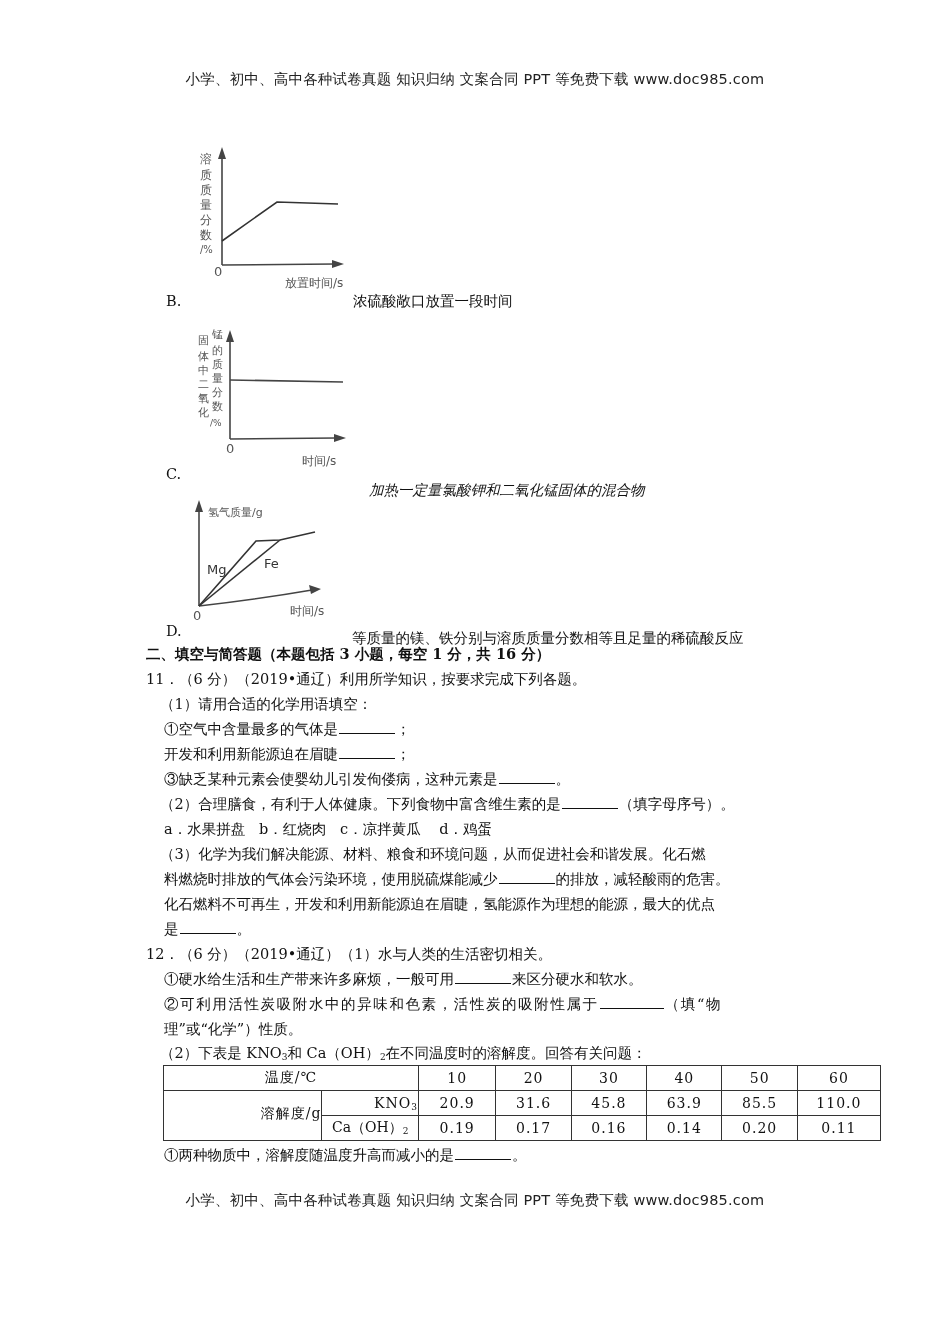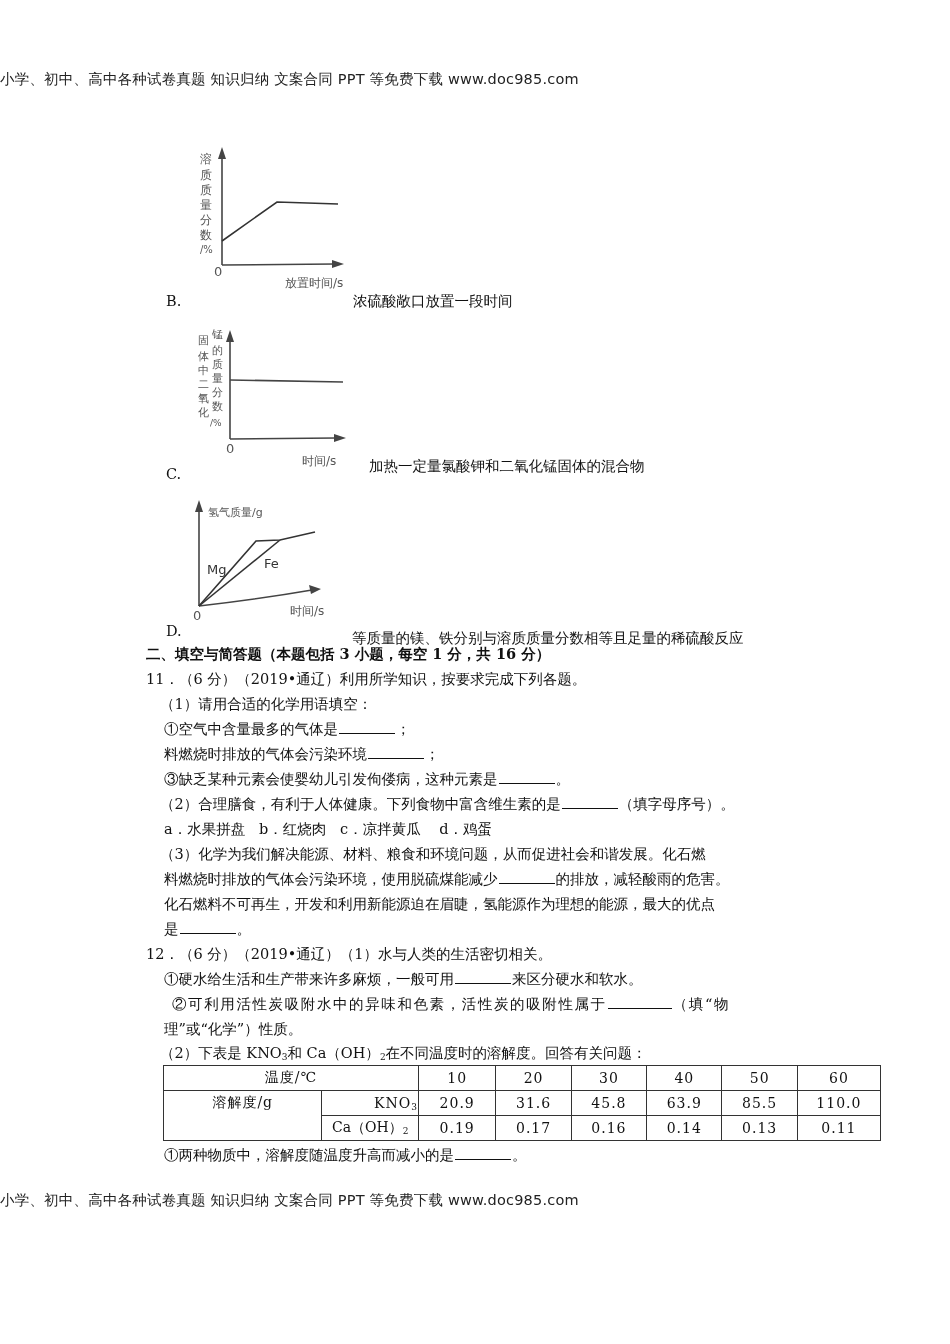--- a/index.html
+++ b/index.html
@@ -6,21 +6,21 @@
     html, body { width: 950px; height: 1344px; background: #ffffff; }
     body {
       position: relative;
       font-family: "DejaVu Serif", "Liberation Serif", serif;
       color: #111;
       overflow: hidden;
     }
     .header, .footer {
       position: absolute;
       left: 0; width: 950px;
-      text-align: left;
+      text-align: center;
       font-family: "DejaVu Sans", "Liberation Sans", sans-serif;
       font-size: 14.5px;
       color: #222;
       letter-spacing: 0.2px;
     }
     .header { top: 70px; }
     .footer { top: 1191px; }
     .line {
       position: absolute;
       font-size: 14.5px;
@@ -109,21 +109,21 @@
       <text x="22" y="54">量</text>
       <text x="22" y="68">分</text>
       <text x="22" y="82">数</text>
       <text x="20" y="98" font-size="9">/%</text>
       <text x="36" y="125" font-size="13">0</text>
       <text x="112" y="137" font-size="12">时间/s</text>
     </g>
   </svg>
 </div>
 <div class="line" style="left:166px; top:464px;">C.</div>
-<div class="line" style="left:369px; top:456px;">加热一定量氯酸钾和二氧化锰固体的混合物</div>
+<div class="line" style="left:369px; top:480px;font-style:italic;">加热一定量氯酸钾和二氧化锰固体的混合物</div>
 
 <div class="graph" style="left:190px; top:494px;">
   <svg width="170" height="130" viewBox="0 0 170 130">
     <line x1="9" y1="112" x2="9" y2="14" stroke="#444" stroke-width="1.6"></line>
     <polygon points="5,18 9,6 13,18" fill="#444"></polygon>
     <path d="M9,112 Q70,105 122,96" fill="none" stroke="#444" stroke-width="1.6"></path>
     <polygon points="119,91 131,95 121,100" fill="#444"></polygon>
     <polyline points="9,112 66,47 90,46 125,38" fill="none" stroke="#333" stroke-width="1.6"></polyline>
     <line x1="9" y1="112" x2="90" y2="46" stroke="#333" stroke-width="1.6"></line>
     <g class="glabel" font-size="11">
@@ -139,21 +139,21 @@
 <div class="line" style="left:352px; top:621px;margin-top:7px;">等质量的镁、铁分别与溶质质量分数相等且足量的稀硫酸反应</div>
 
 <div class="line bold" style="left:146px; top:644px;">二、填空与简答题（本题包括 3 小题，每空 1 分，共 16 分）</div>
 
 <div class="line" style="left:146px; top:669px;">11．（6 分）（2019•通辽）利用所学知识，按要求完成下列各题。</div>
 <div class="line" style="left:160px; top:694px;">（1）请用合适的化学用语填空：</div>
 <div class="line" style="left:164px; top:719px;">
   <span>①空气中含量最多的气体是</span><span class="blank w55"></span><span>；</span>
 </div>
 <div class="line" style="left:164px; top:744px;">
-  <span>料燃烧时排放的气体会污染环境</span><span class="blank w55"></span><span>；</span>
+  <span>开发和利用新能源迫在眉睫</span><span class="blank w55"></span><span>；</span>
 </div>
 <div class="line" style="left:164px; top:769px;">
   <span>③缺乏某种元素会使婴幼儿引发佝偻病，这种元素是</span><span class="blank w55"></span><span>。</span>
 </div>
 <div class="line" style="left:160px; top:794px;">
   <span>（2）合理膳食，有利于人体健康。下列食物中富含维生素的是</span><span class="blank w55"></span><span>（填字母序号）。</span>
 </div>
 <div class="line" style="left:164px; top:819px; white-space:pre;">a．水果拼盘   b．红烧肉   c．凉拌黄瓜    d．鸡蛋</div>
 <div class="line" style="left:160px; top:844px;">（3）化学为我们解决能源、材料、粮食和环境问题，从而促进社会和谐发展。化石燃</div>
 <div class="line" style="left:164px; top:869px;">
@@ -161,56 +161,56 @@
 </div>
 <div class="line" style="left:164px; top:894px;">化石燃料不可再生，开发和利用新能源迫在眉睫，氢能源作为理想的能源，最大的优点</div>
 <div class="line" style="left:164px; top:919px;">
   <span>是</span><span class="blank w55"></span><span>。</span>
 </div>
 
 <div class="line" style="left:146px; top:944px;">12．（6 分）（2019•通辽）（1）水与人类的生活密切相关。</div>
 <div class="line" style="left:164px; top:969px;">
   <span>①硬水给生活和生产带来许多麻烦，一般可用</span><span class="blank w55"></span><span>来区分硬水和软水。</span>
 </div>
-<div class="line" style="left:172px; top:994px; letter-spacing:1.6px;">
+<div class="line" style="left:164px; top:994px; letter-spacing:1.6px;">
   <span>②可利用活性炭吸附水中的异味和色素，活性炭的吸附性属于</span><span class="blank w65"></span><span>（填“物</span>
 </div>
 <div class="line" style="left:164px; top:1019px;">理”或“化学”）性质。</div>
 <div class="line" style="left:160px; top:1043px;">
   <span>（2）下表是 KNO</span><sub>3</sub><span>和 Ca（OH）</span><sub>2</sub><span>在不同温度时的溶解度。回答有关问题：</span>
 </div>
 
 <table class="sol">
   <tbody>
       <tr>
     <td colspan="2" style="width:230px;">温度/℃</td>
     <td style="width:70px;">10</td>
     <td style="width:68px;">20</td>
     <td style="width:68px;">30</td>
     <td style="width:68px;">40</td>
     <td style="width:68px;">50</td>
     <td style="width:75px;">60</td>
   </tr>
   <tr>
-    <td rowspan="2" style="width:143px; vertical-align:top; padding-top:3px;">溶解度/g</td>
+    <td rowspan="2" style="width:143px; vertical-align:top; padding-top:14px;text-align:right;">溶解度/g</td>
     <td style="width:87px;text-align:right;"><span>KNO</span><sub>3</sub></td>
     <td>20.9</td>
     <td>31.6</td>
     <td>45.8</td>
     <td>63.9</td>
     <td>85.5</td>
     <td>110.0</td>
   </tr>
   <tr>
     <td style="letter-spacing:0;"><span>Ca（OH）</span><sub>2</sub></td>
     <td>0.19</td>
     <td>0.17</td>
     <td>0.16</td>
     <td>0.14</td>
-    <td>0.13</td>
+    <td>0.20</td>
     <td>0.11</td>
   </tr>
 </tbody>
   </table>
 
 <div class="line" style="left:164px; top:1145px;">
   <span>①两种物质中，溶解度随温度升高而减小的是</span><span class="blank w55"></span><span>。</span>
 </div>
 
 <div class="footer">小学、初中、高中各种试卷真题 知识归纳 文案合同 PPT 等免费下载  www.doc985.com</div>

